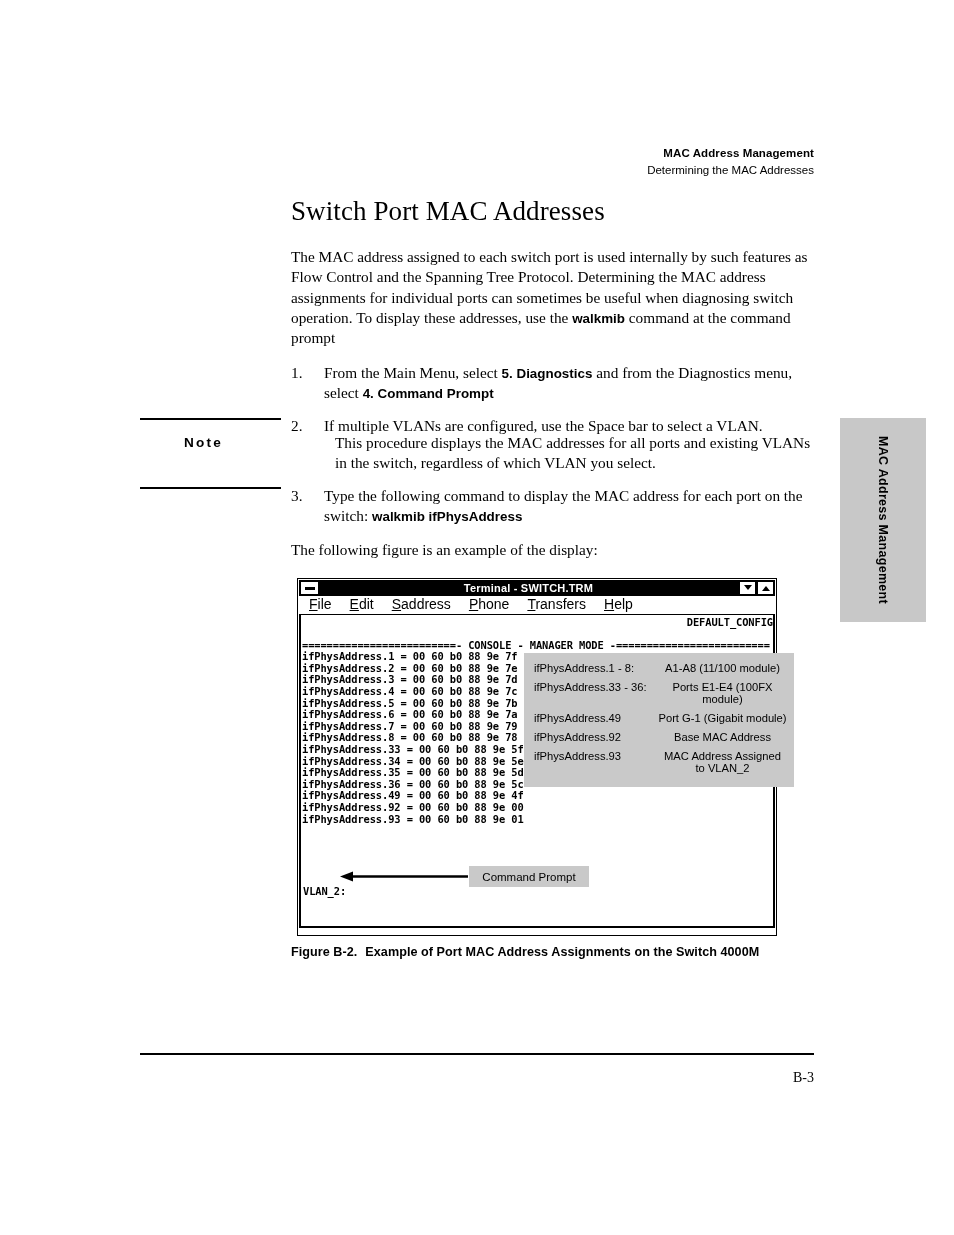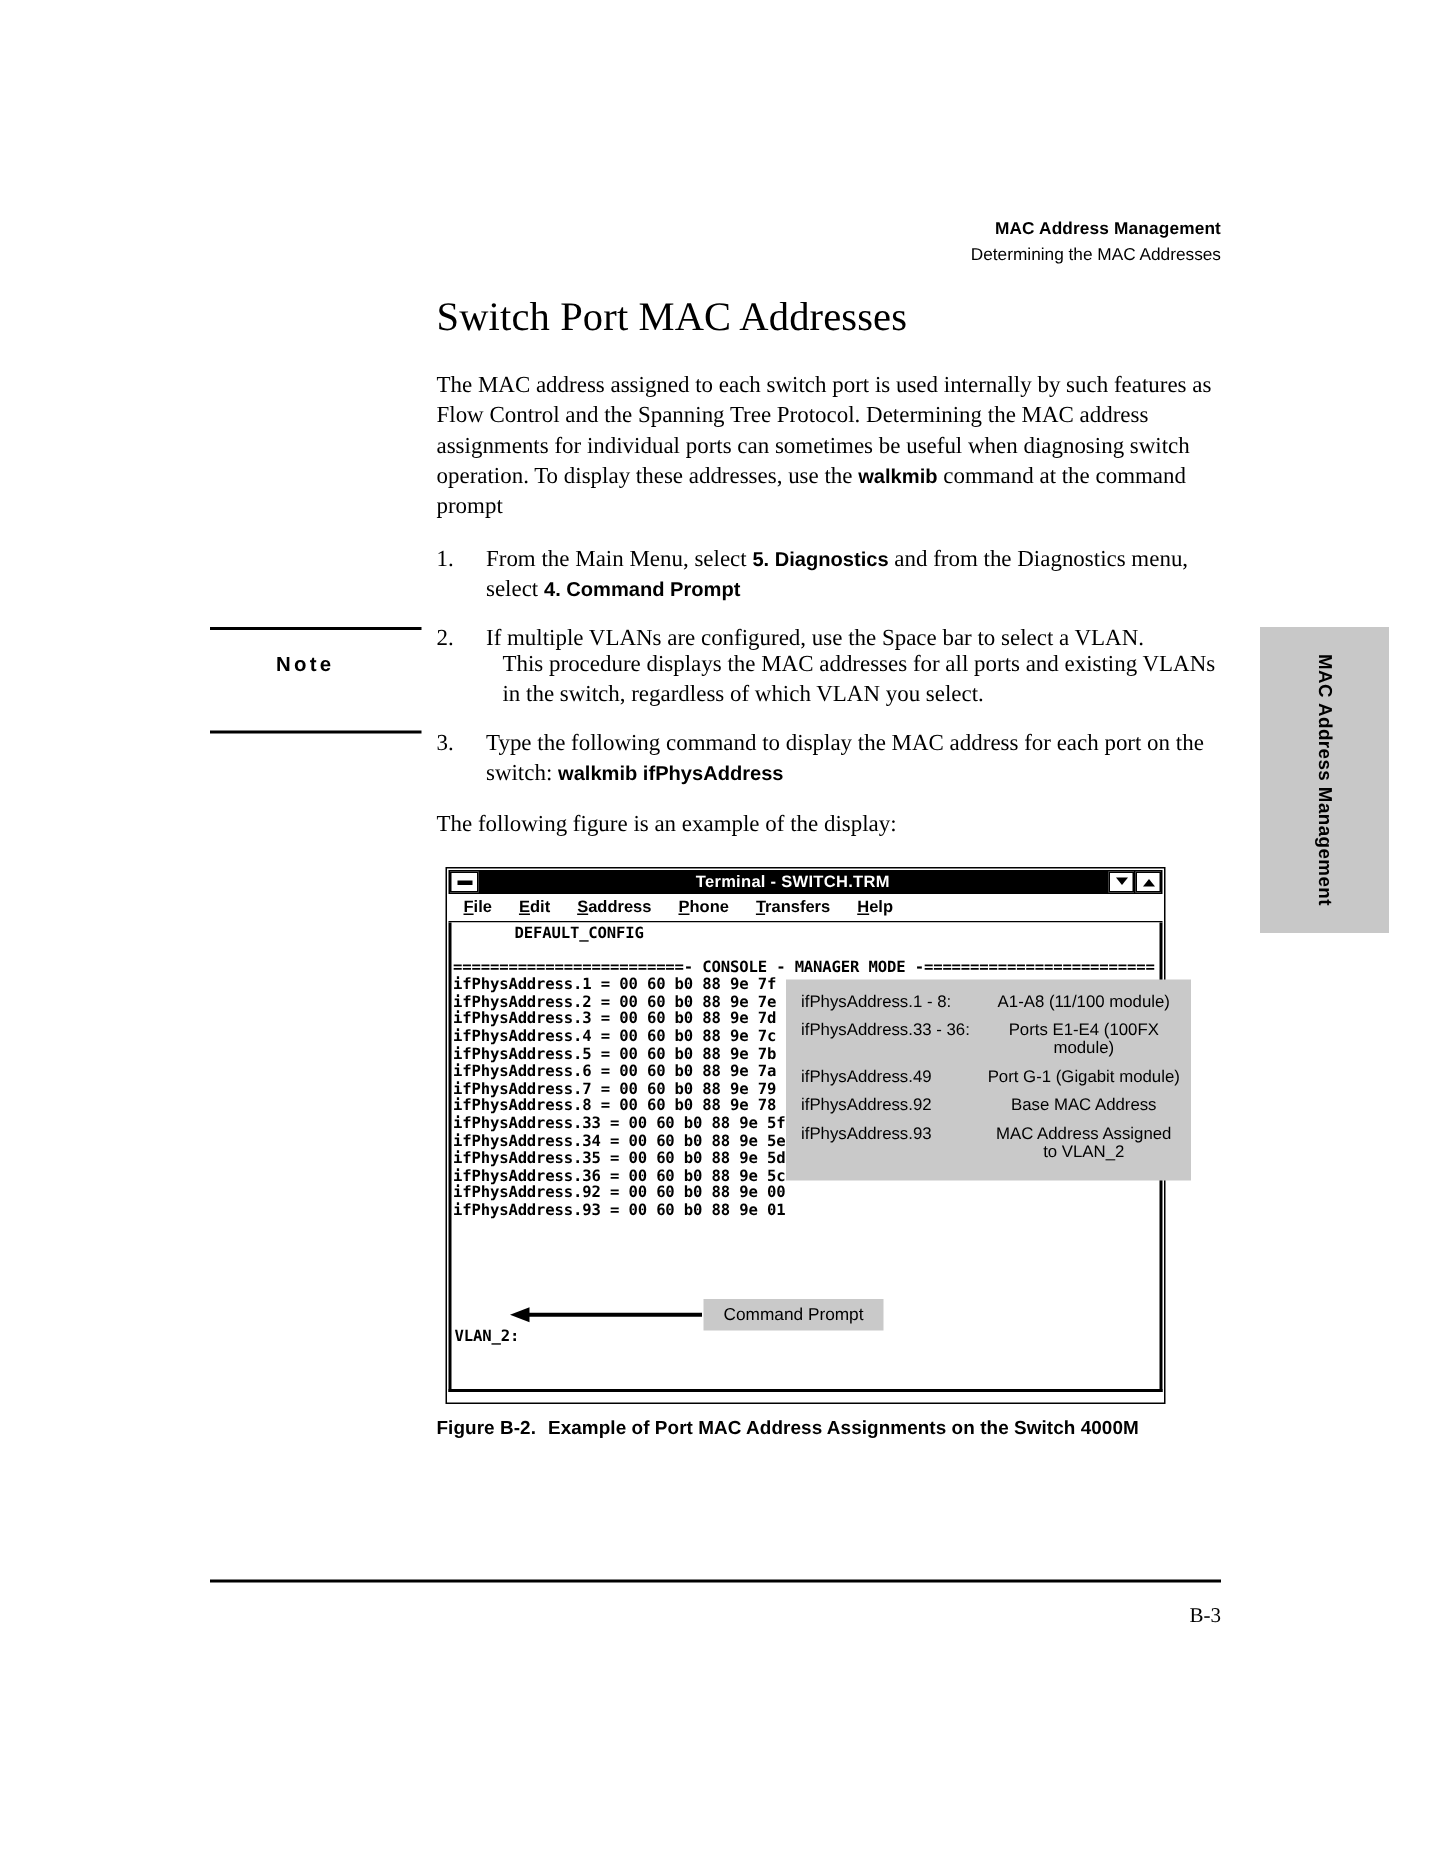--- a/index.html
+++ b/index.html
@@ -215,26 +215,26 @@
   }
   #titlebar .winbtn.up .tri {
     transform: translate(-50%,-40%);
     border-bottom: 5px solid #000;
   }
 
   #menubar {
     height: 18px;
     border-bottom: 1.5px solid #000;
     display: flex;
-    align-items: center;
+    align-items: flex-start;
     padding-left: 10px;
     margin: 0 1px;
     font-family: "Liberation Sans", sans-serif;
-    font-size: 11px;
-    font-weight: bold;
+    font-size: 14px;
+    font-weight: normal;
   }
   #menubar .menu-item {
     margin-right: 18px;
     white-space: nowrap;
   }
   #menubar .menu-item .acc {
     text-decoration: underline;
   }
 
   #term-body {
@@ -252,21 +252,21 @@
   }
   .term-text {
     font-family: "DejaVu Sans Mono", monospace;
     font-size: 10.4px;
     font-weight: bold;
     line-height: 11.6px;
     white-space: pre;
     letter-spacing: -.1px;
   }
   #term-config {
-    text-align: left;
+    text-align: right;
     padding-top: 2px;
     padding-left: 42px;
   }
   #term-sep {
     padding-top: 11px;
     padding-left: 1px;
     overflow: hidden;
   }
   #term-lines {
     padding-left: 1px;
@@ -442,20 +442,21 @@
         <div class="term-text">ifPhysAddress.3 = 00 60 b0 88 9e 7d</div>
         <div class="term-text">ifPhysAddress.4 = 00 60 b0 88 9e 7c</div>
         <div class="term-text">ifPhysAddress.5 = 00 60 b0 88 9e 7b</div>
         <div class="term-text">ifPhysAddress.6 = 00 60 b0 88 9e 7a</div>
         <div class="term-text">ifPhysAddress.7 = 00 60 b0 88 9e 79</div>
         <div class="term-text">ifPhysAddress.8 = 00 60 b0 88 9e 78</div>
         <div class="term-text">ifPhysAddress.33 = 00 60 b0 88 9e 5f</div>
         <div class="term-text">ifPhysAddress.34 = 00 60 b0 88 9e 5e</div>
         <div class="term-text">ifPhysAddress.35 = 00 60 b0 88 9e 5d</div>
         <div class="term-text">ifPhysAddress.36 = 00 60 b0 88 9e 5c</div>
+        <div class="term-text">ifPhysAddress.49 = 00 60 b0 88 9e 4f</div>
         <div class="term-text">ifPhysAddress.92 = 00 60 b0 88 9e 00</div>
         <div class="term-text">ifPhysAddress.93 = 00 60 b0 88 9e 01</div>
       </div>
     <div id="term-prompt" class="term-text">VLAN_2:</div>
   </div>
 </div>
 
 <div id="callout-legend">
     <div class="legend-row">
       <div class="legend-key">ifPhysAddress.1 - 8:</div>

